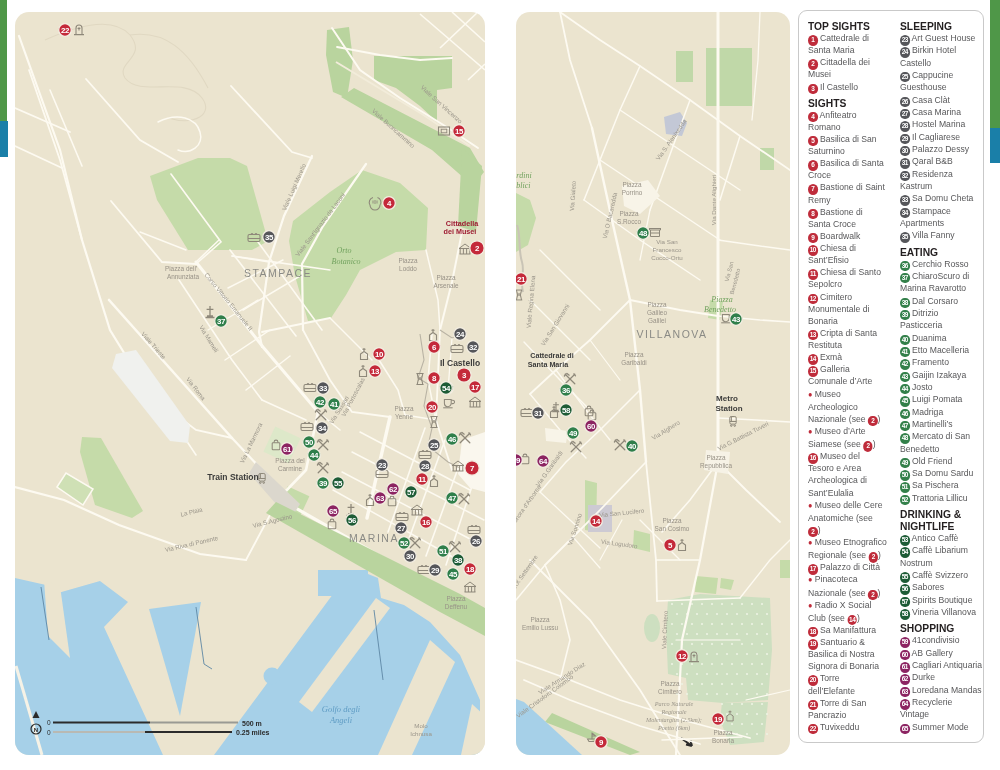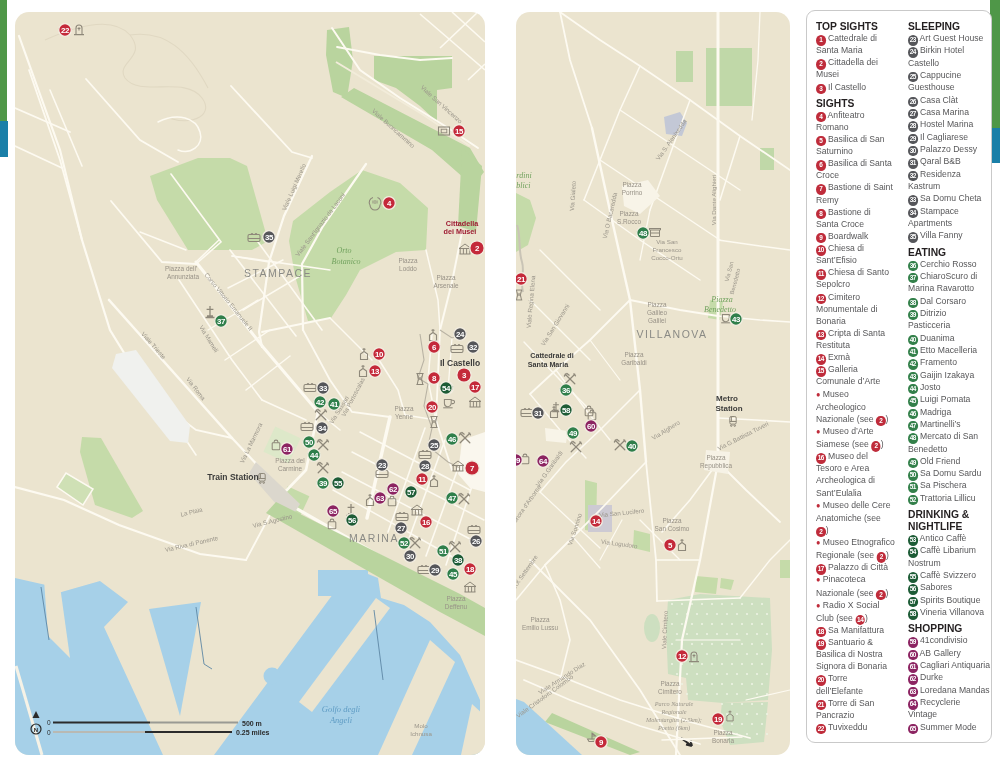--- a/index.html
+++ b/index.html
@@ -1,20 +1,20 @@
 <!DOCTYPE html>
 <html><head>
 <meta charset="utf-8">
 <style>
 html,body{margin:0;padding:0;}
 body{width:1000px;height:770px;position:relative;background:#ffffff;overflow:hidden;
   font-family:"Liberation Sans",sans-serif;}
 .abs{position:absolute;}
 .legend{position:absolute;left:798px;top:10px;width:186px;height:733px;
-  background:#fff;border:1px solid #c9c9c9;border-radius:9px;box-sizing:border-box;margin-left:8px;}
+  background:#fff;border:1px solid #c9c9c9;border-radius:9px;box-sizing:border-box;}
 .col1{position:absolute;left:9px;top:9px;width:96px;transform:scaleX(0.92);transform-origin:0 0;}
 .col2{position:absolute;left:101px;top:9px;width:98px;transform:scaleX(0.92);transform-origin:0 0;}
 .h{font-size:11.2px;font-weight:bold;color:#231f20;margin:4px 0 0 0;line-height:12px;}
 .it{font-size:9.4px;color:#58585a;line-height:12.33px;}
 .col1 .it{line-height:12.13px;}
 .c{display:inline-block;width:10.5px;height:10.5px;border-radius:6px;color:#fff;
   font-size:7px;font-weight:bold;text-align:center;line-height:10.5px;vertical-align:-1px;
   letter-spacing:-0.5px;margin:-3px 0;}
 .red{background:#bf2c3b;}
 .gry{background:#55565a;}

